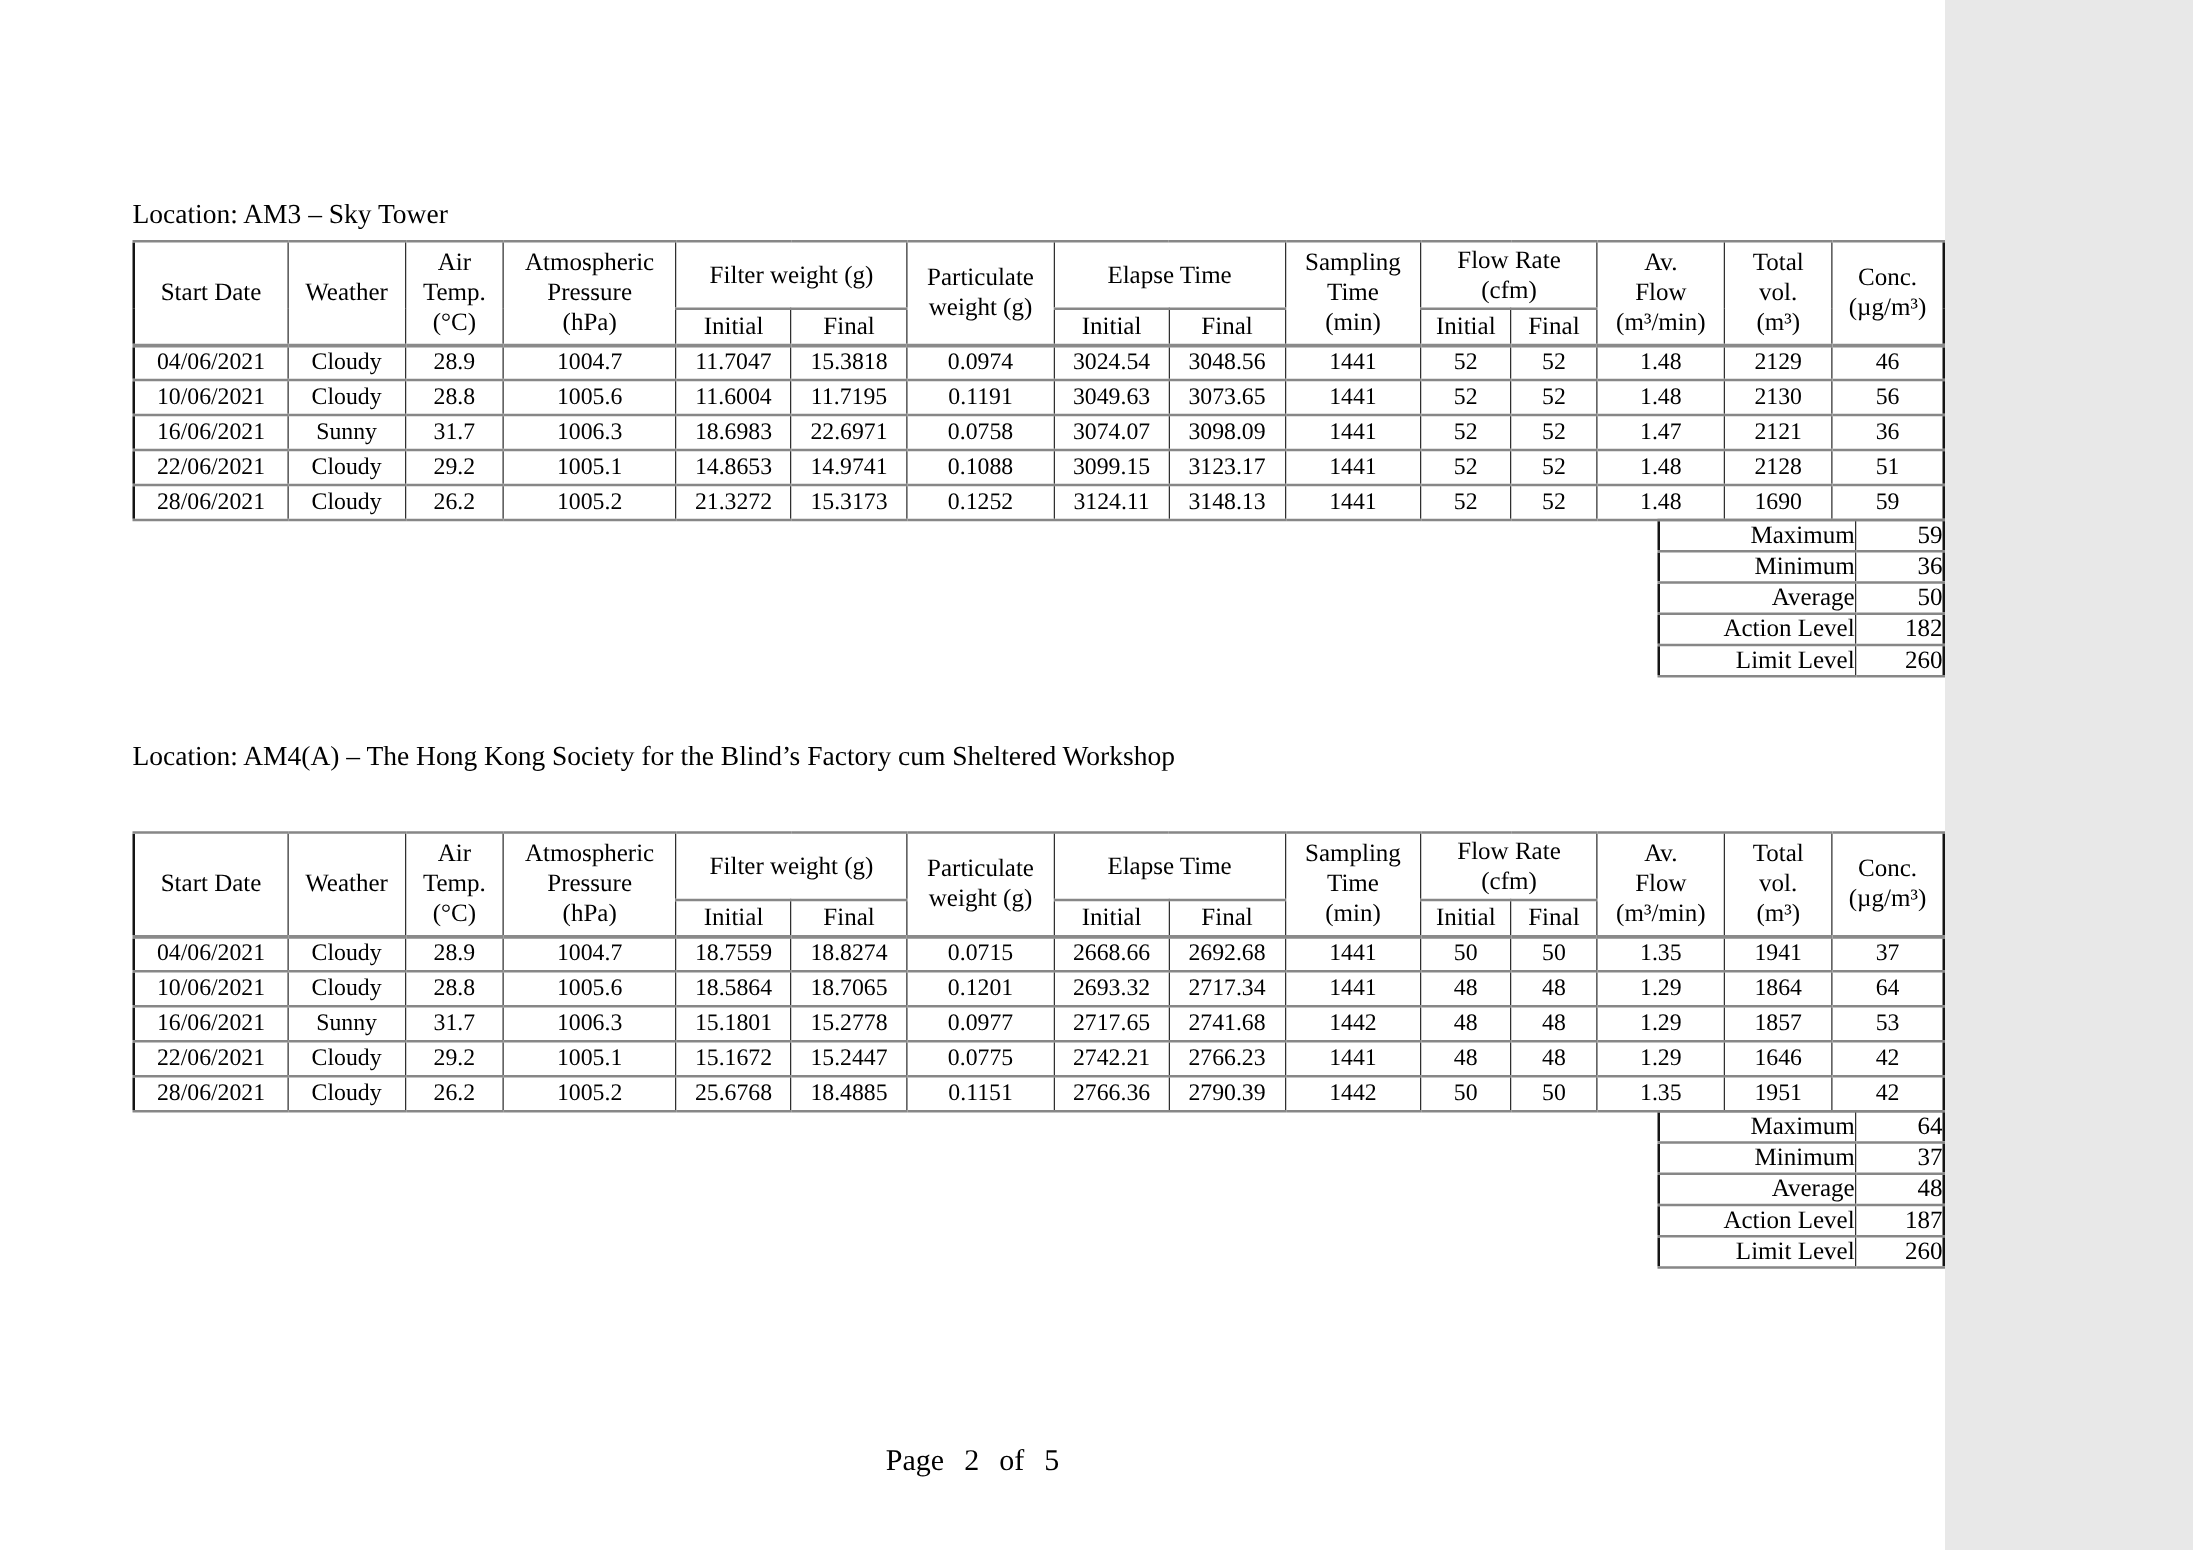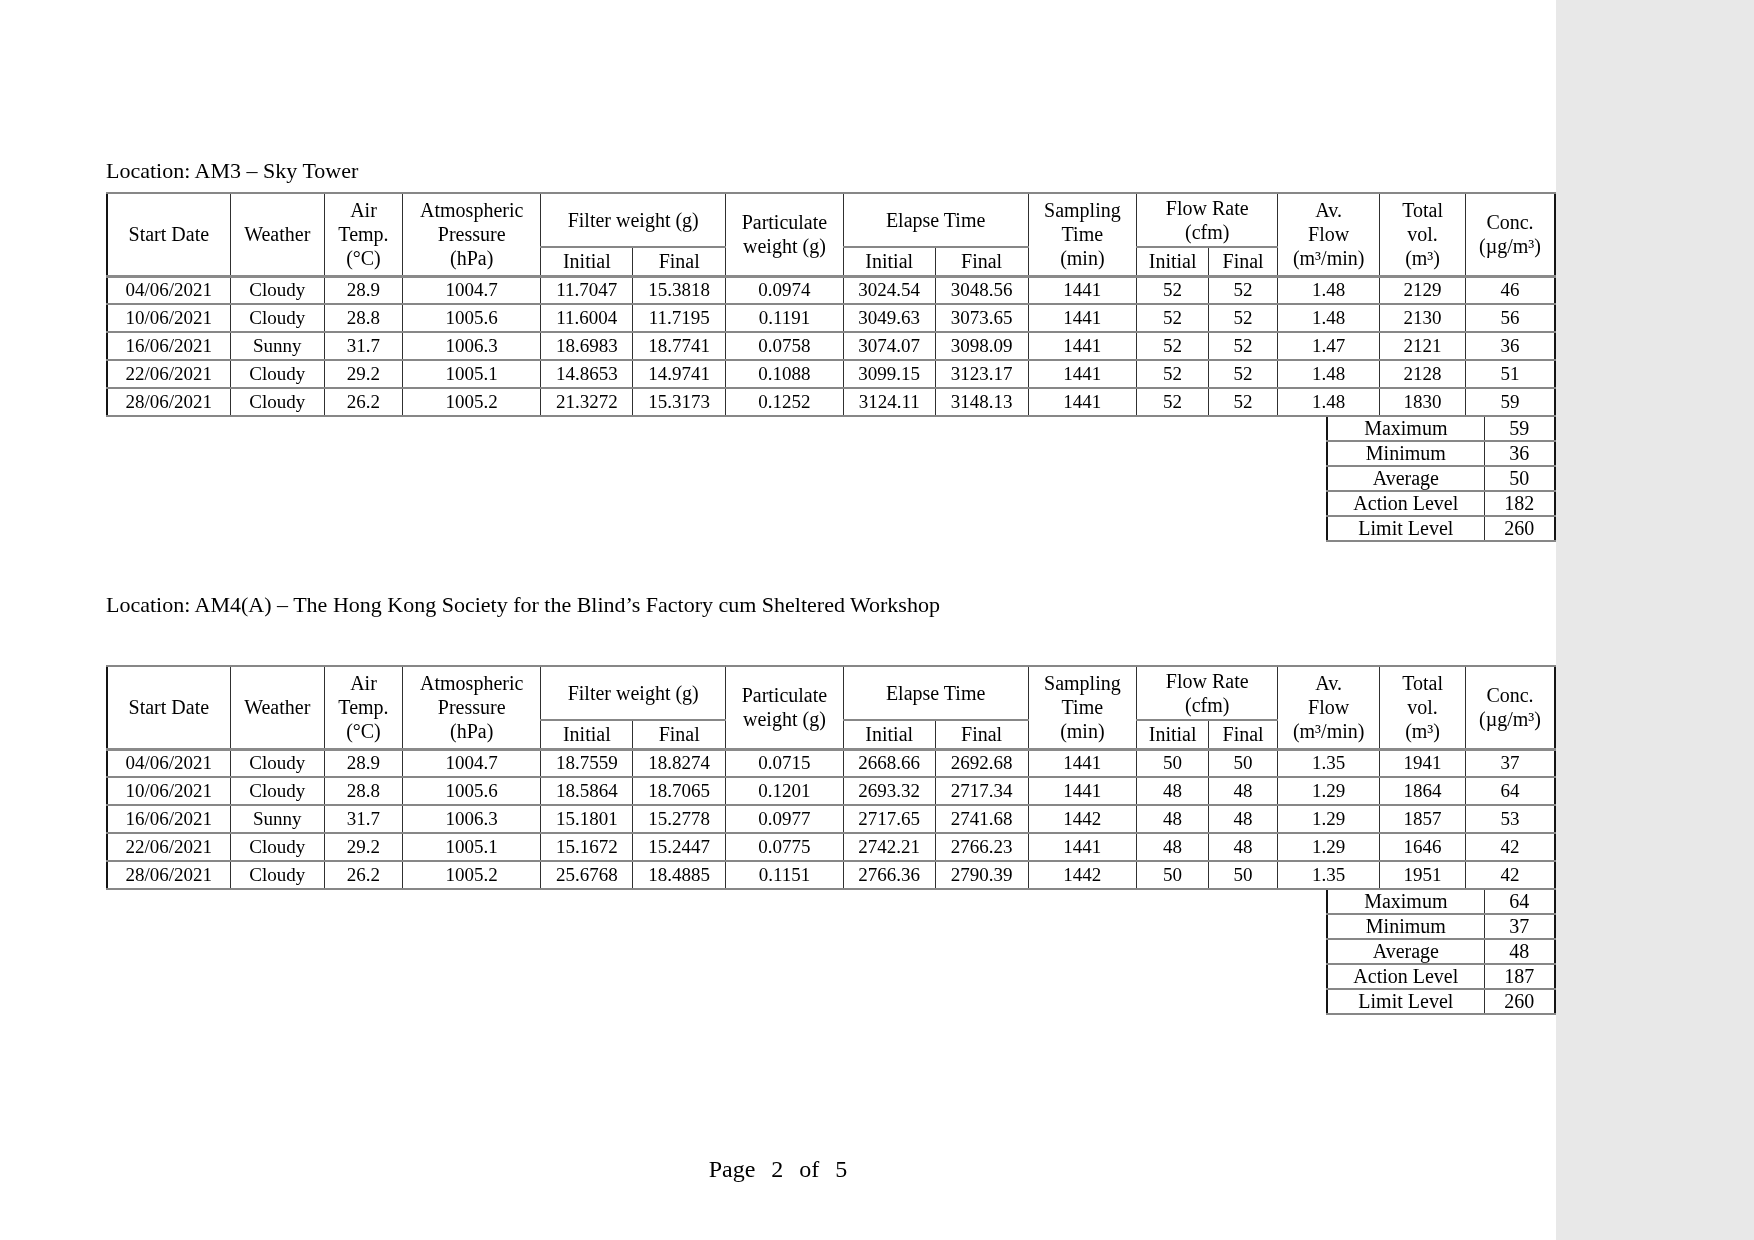--- a/index.html
+++ b/index.html
@@ -49,21 +49,21 @@
     position:absolute;left:1326px;
     border-collapse:collapse;
     table-layout:fixed;
     border:2px solid #141414;
   }
   table.summary-table td{
     border-left:1px solid #303030;
     border-right:1px solid #303030;
     border-top:2px solid #878787;
     border-bottom:2px solid #878787;
-    text-align:center;
+    text-align:right;
     vertical-align:middle;
     font-size:20px;
     padding:0;
   }
   table.summary-table tr{height:25px;}
   .page-footer{
     position:absolute;left:0;right:0;top:1156px;
     text-align:center;
     font-size:24px;
     word-spacing:10px;
@@ -166,21 +166,21 @@
             <td>1.48</td>
             <td>2130</td>
             <td>56</td>
         </tr>
         <tr>
           <td>16/06/2021</td>
             <td>Sunny</td>
             <td>31.7</td>
             <td>1006.3</td>
             <td>18.6983</td>
-            <td>18.7741</td>
+            <td>22.6971</td>
             <td>0.0758</td>
             <td>3074.07</td>
             <td>3098.09</td>
             <td>1441</td>
             <td>52</td>
             <td>52</td>
             <td>1.47</td>
             <td>2121</td>
             <td>36</td>
         </tr>
@@ -208,21 +208,21 @@
             <td>1005.2</td>
             <td>21.3272</td>
             <td>15.3173</td>
             <td>0.1252</td>
             <td>3124.11</td>
             <td>3148.13</td>
             <td>1441</td>
             <td>52</td>
             <td>52</td>
             <td>1.48</td>
-            <td>1830</td>
+            <td>1690</td>
             <td>59</td>
         </tr>
       </tbody>
     </table>
 
     <table class="summary-table" style="top:415px">
       <colgroup>
           <col style="width:198px">
           <col style="width:93px">
         </colgroup>

